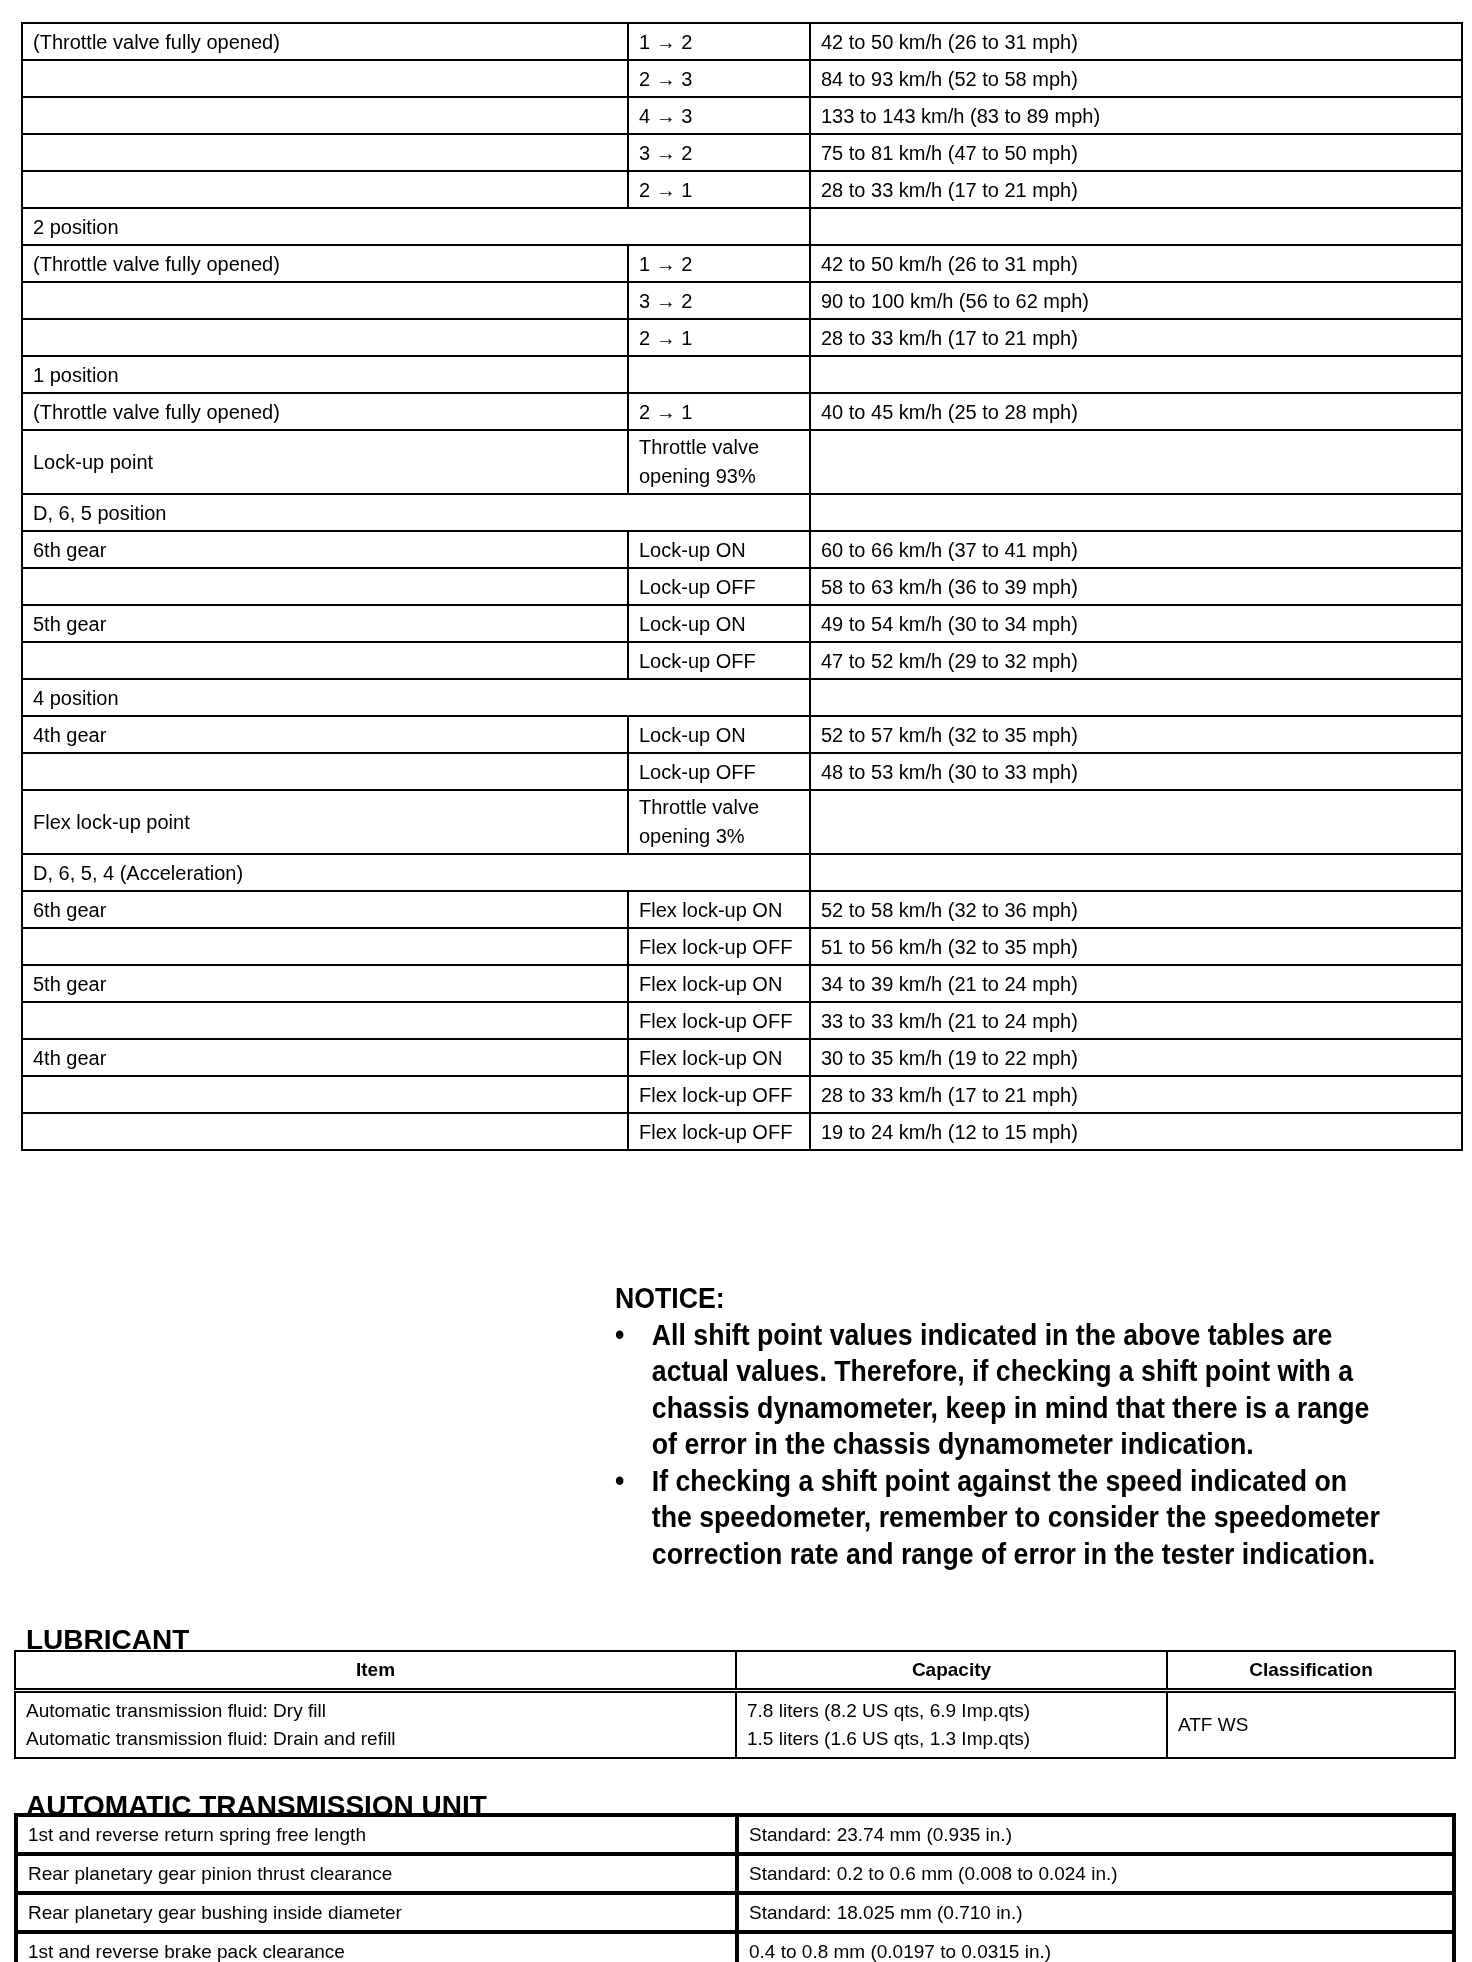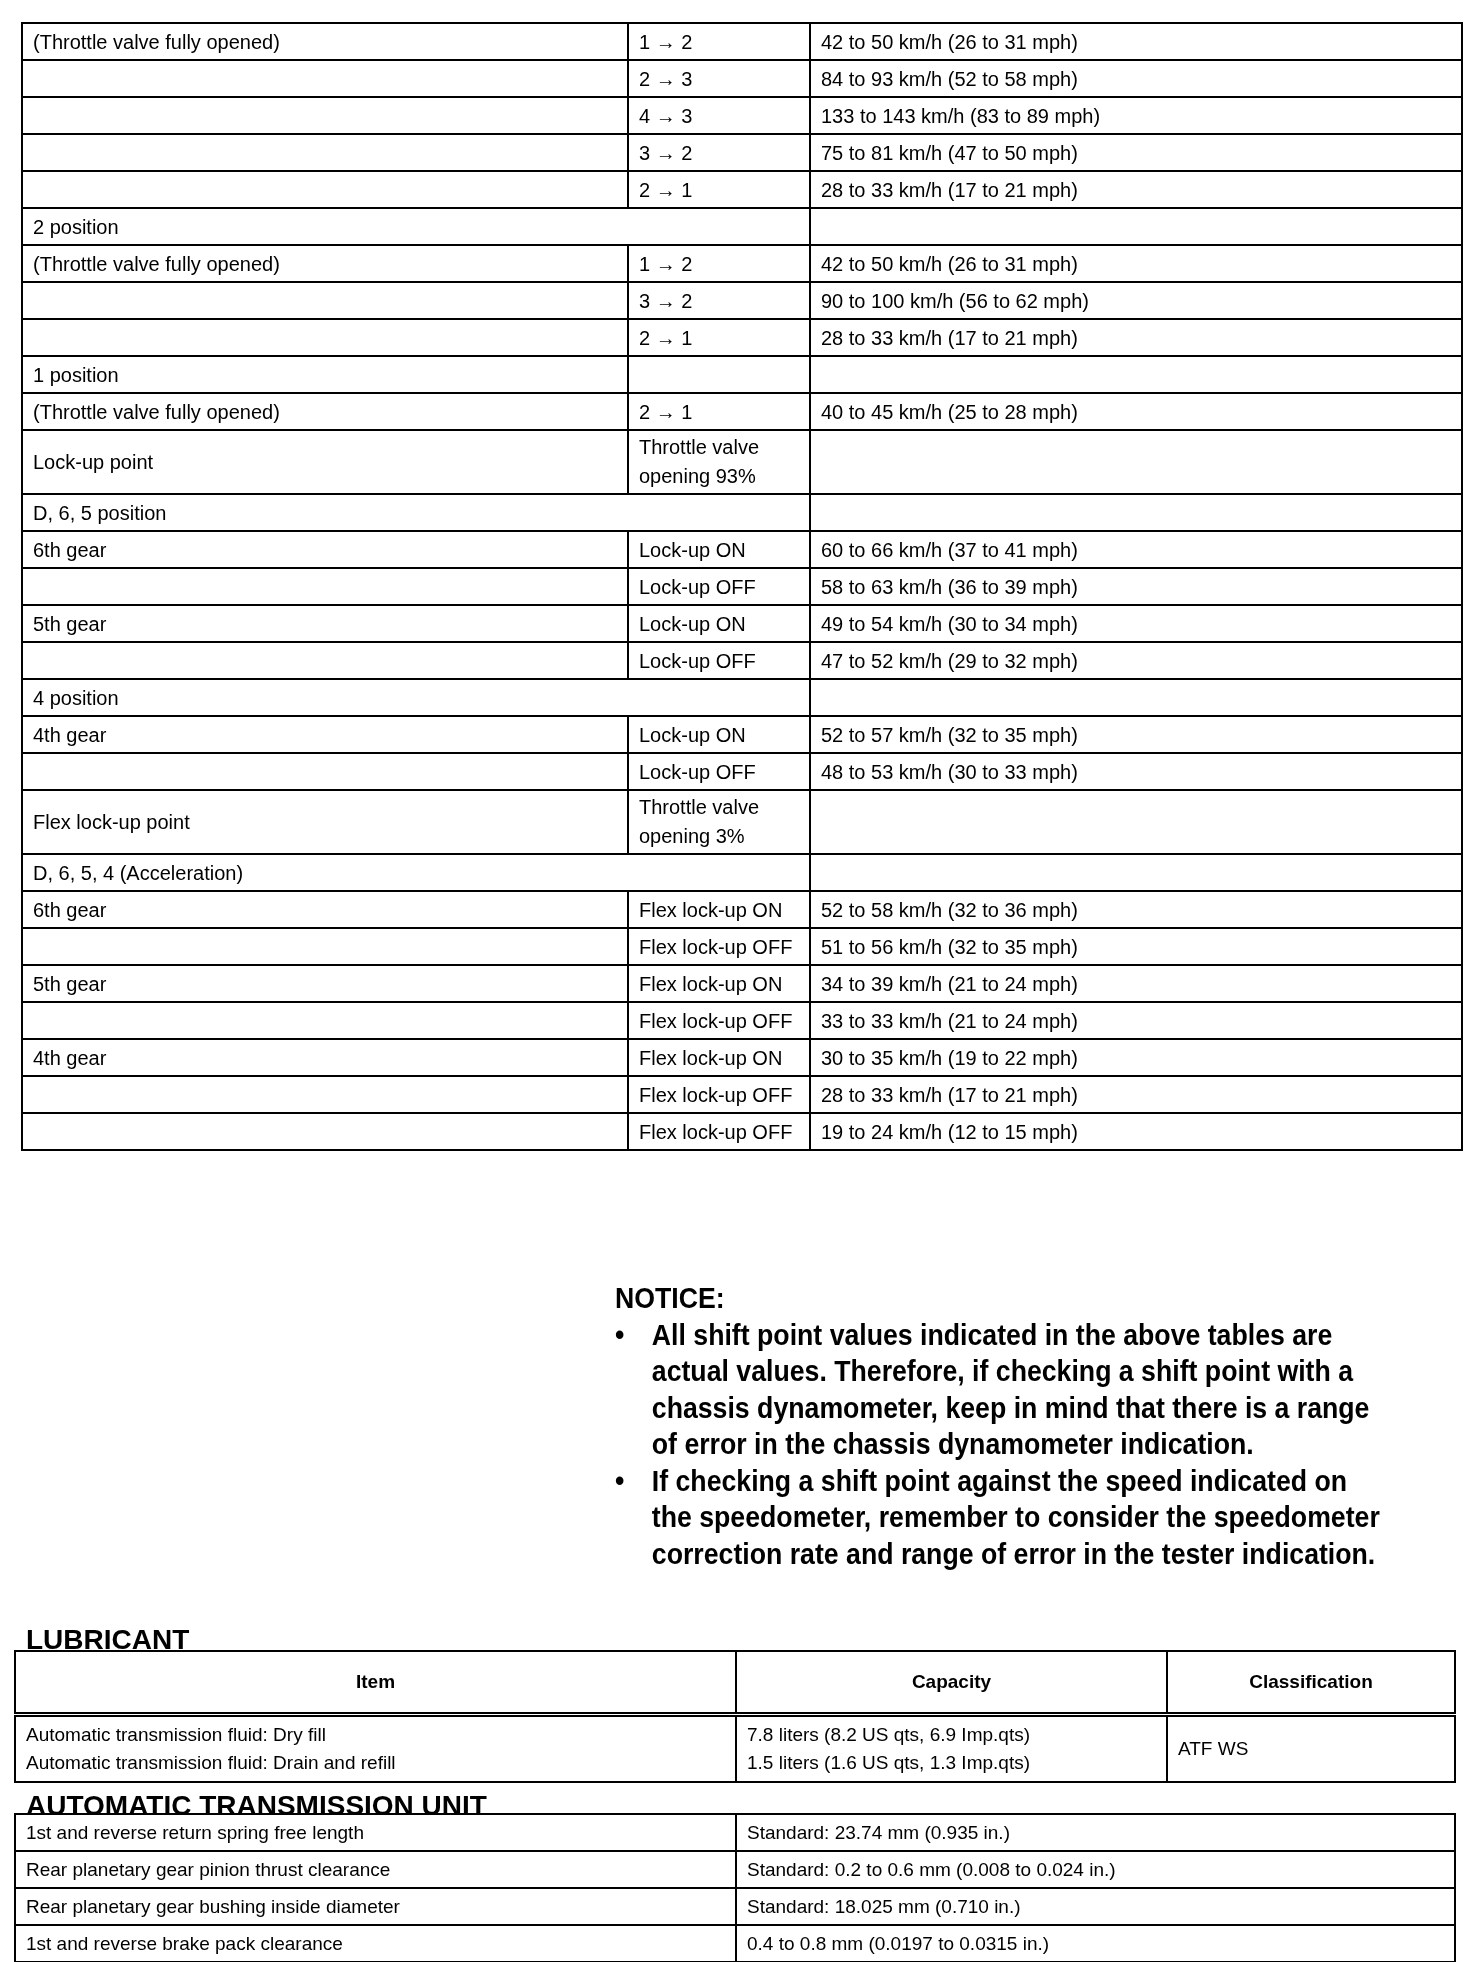--- a/index.html
+++ b/index.html
@@ -34,32 +34,32 @@
     font-weight: bold; font-size: 28px; line-height: 32px;
   }
   #lub-title { top: 1612px; }
   #atu-title { top: 1778px; }
   .lub-table {
     position: absolute; left: 14px; top: 1650px; width: 1442px;
     border-collapse: collapse; table-layout: fixed; font-size: 19px;
   }
   .lub-table th {
     border: 2px solid #000; border-bottom: 5px double #000;
-    height: 36px; font-weight: bold; text-align: center; padding: 12px 10px;
+    height: 36px; font-weight: bold; text-align: center; padding: 0 10px;
   }
   .lub-table td {
     border: 2px solid #000; height: 64px; padding: 0 10px;
     vertical-align: middle; line-height: 28px;
   }
   .atu-table {
     position: absolute; left: 14px; top: 1813px; width: 1442px;
     border-collapse: collapse; table-layout: fixed; font-size: 19px;
   }
   .atu-table td {
-    border: 2px solid #000000; height: 35px; padding: 0 10px;
+    border: 4px solid #000000; height: 35px; padding: 0 10px;
     vertical-align: middle;
   }
   .line { display: block; }
 </style>
 </head>
 <body>
 
 <table class="shift-table">
   <colgroup>
       <col class="col1">

